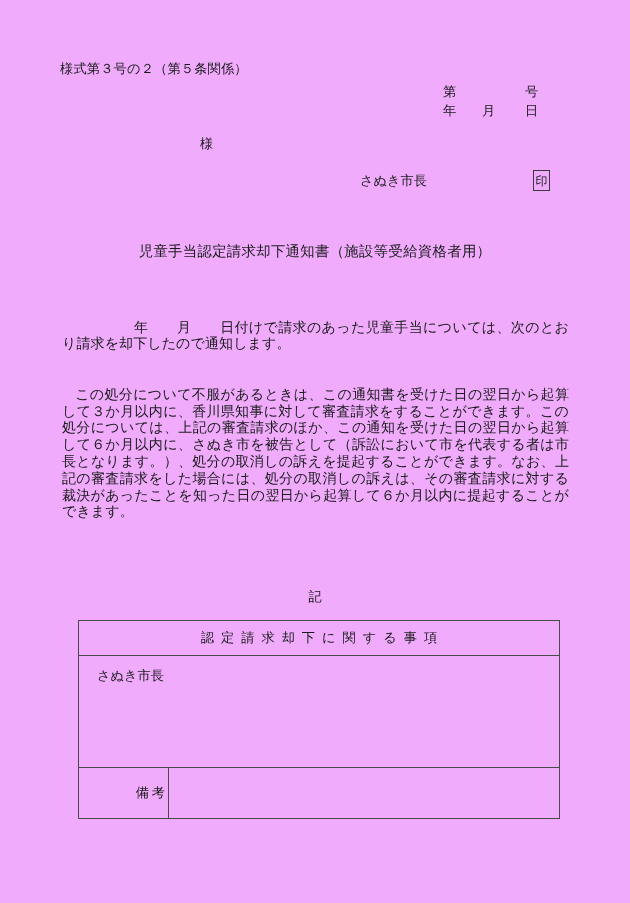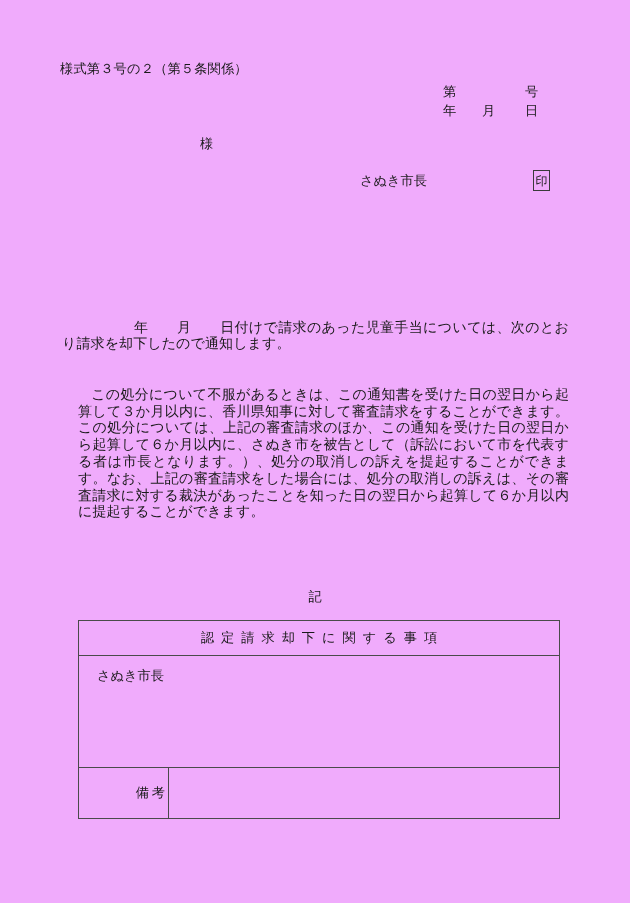--- a/index.html
+++ b/index.html
@@ -90,21 +90,21 @@
   #body-block {
     left: 62px;
     top: 286px;
     width: 507px;
   }
   .para {
     margin: 0;
     text-align: justify;
     text-justify: inter-ideograph;
   }
-  .para.indent { text-indent: 13.2px; margin-left: 16px; }
+  .para.indent { text-indent: 13.2px; }
   .para.lead-indent { text-indent: 72px; }
 
   
   #ki-marker {
     left: 0;
     top: 588px;
     width: 630px;
     text-align: center;
     font-size: 13.2px;
   }
@@ -164,20 +164,21 @@
       <span class="m-c2">月</span>
       <span class="m-c3">日</span>
     </div>
   </div>
 
   <div class="abs" id="addressee-line">様</div>
 
   <div class="abs" id="issuer-line">さぬき市長</div>
   <div class="abs" id="seal-box">印</div>
 
+  <div class="abs" id="doc-title">児童手当認定請求却下通知書（施設等受給資格者用）</div>
 
   <div class="abs doc-text" id="body-block">
     <p class="para lead-indent">年　　月　　日付けで請求のあった児童手当については、次のとおり請求を却下したので通知します。</p>
     <p class="para indent">この処分について不服があるときは、この通知書を受けた日の翌日から起算して３か月以内に、香川県知事に対して審査請求をすることができます。この処分については、上記の審査請求のほか、この通知を受けた日の翌日から起算して６か月以内に、さぬき市を被告として（訴訟において市を代表する者は市長となります。）、処分の取消しの訴えを提起することができます。なお、上記の審査請求をした場合には、処分の取消しの訴えは、その審査請求に対する裁決があったことを知った日の翌日から起算して６か月以内に提起することができます。</p>
   </div>
 
   <div class="abs" id="ki-marker">記</div>
 
   <table class="abs" id="fact-table">
     <tbody>

